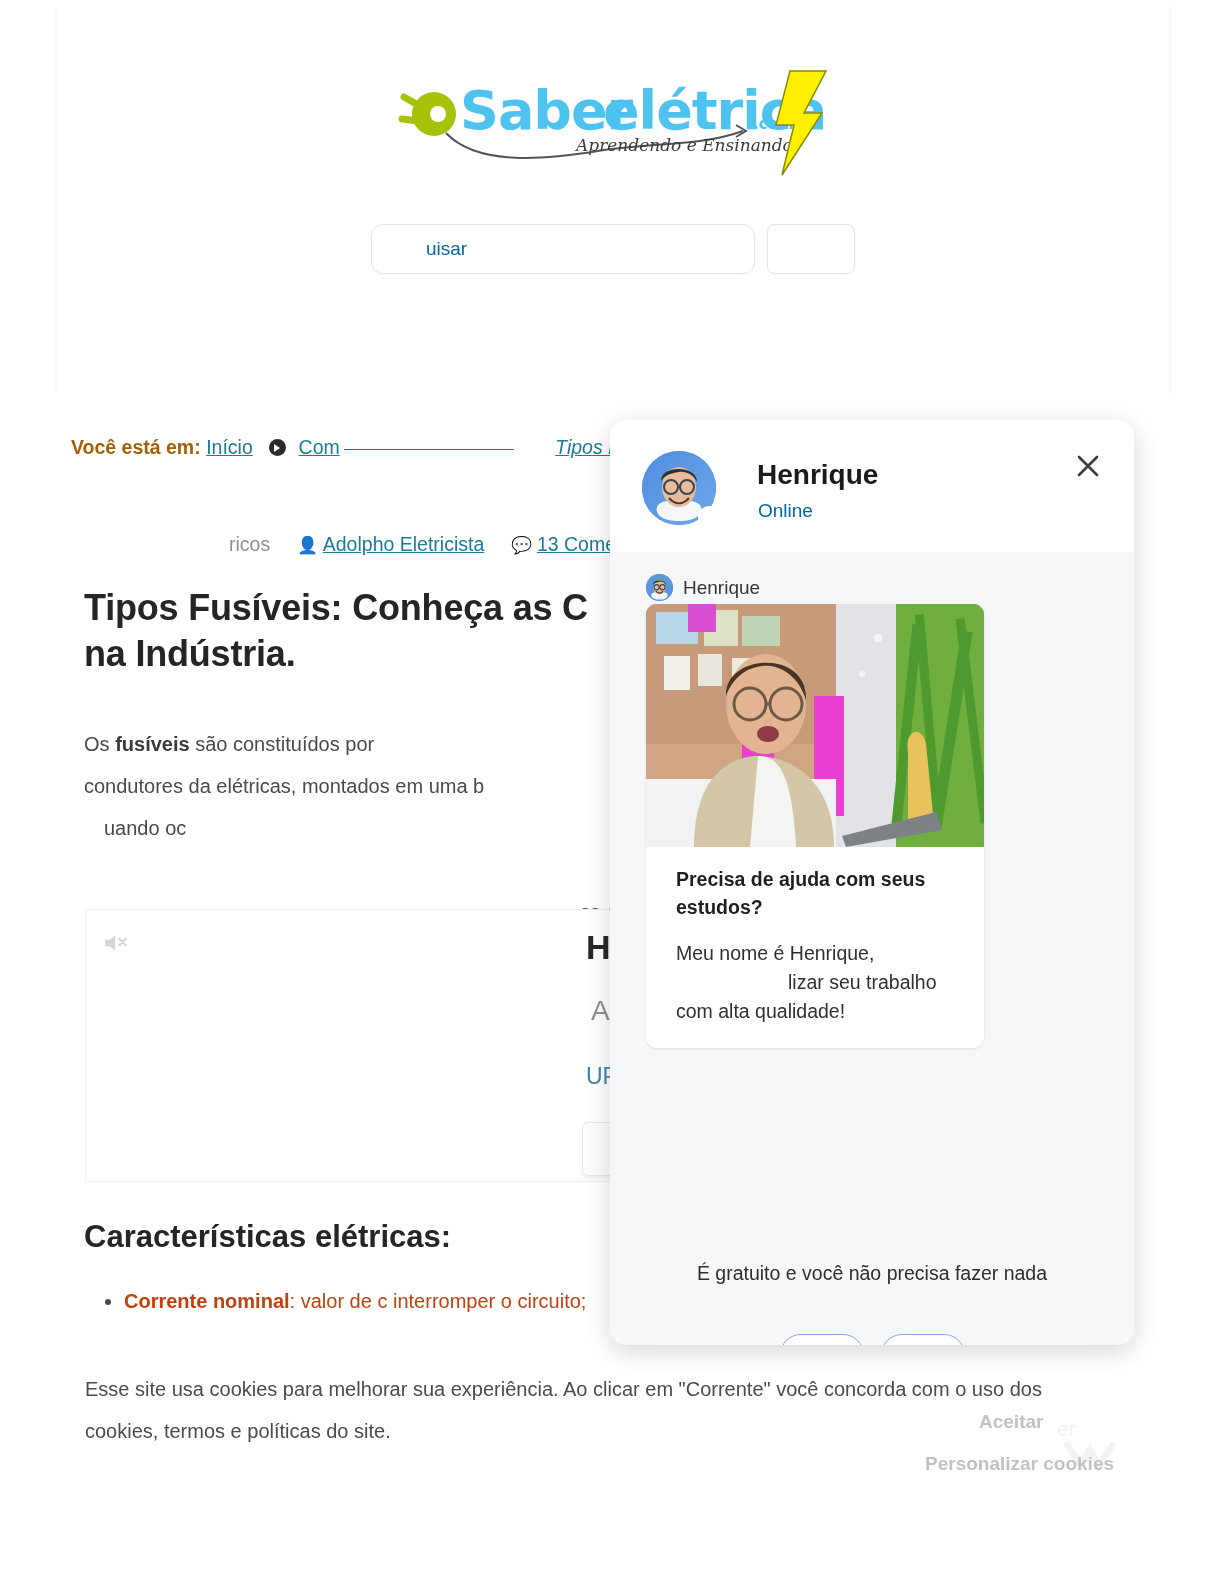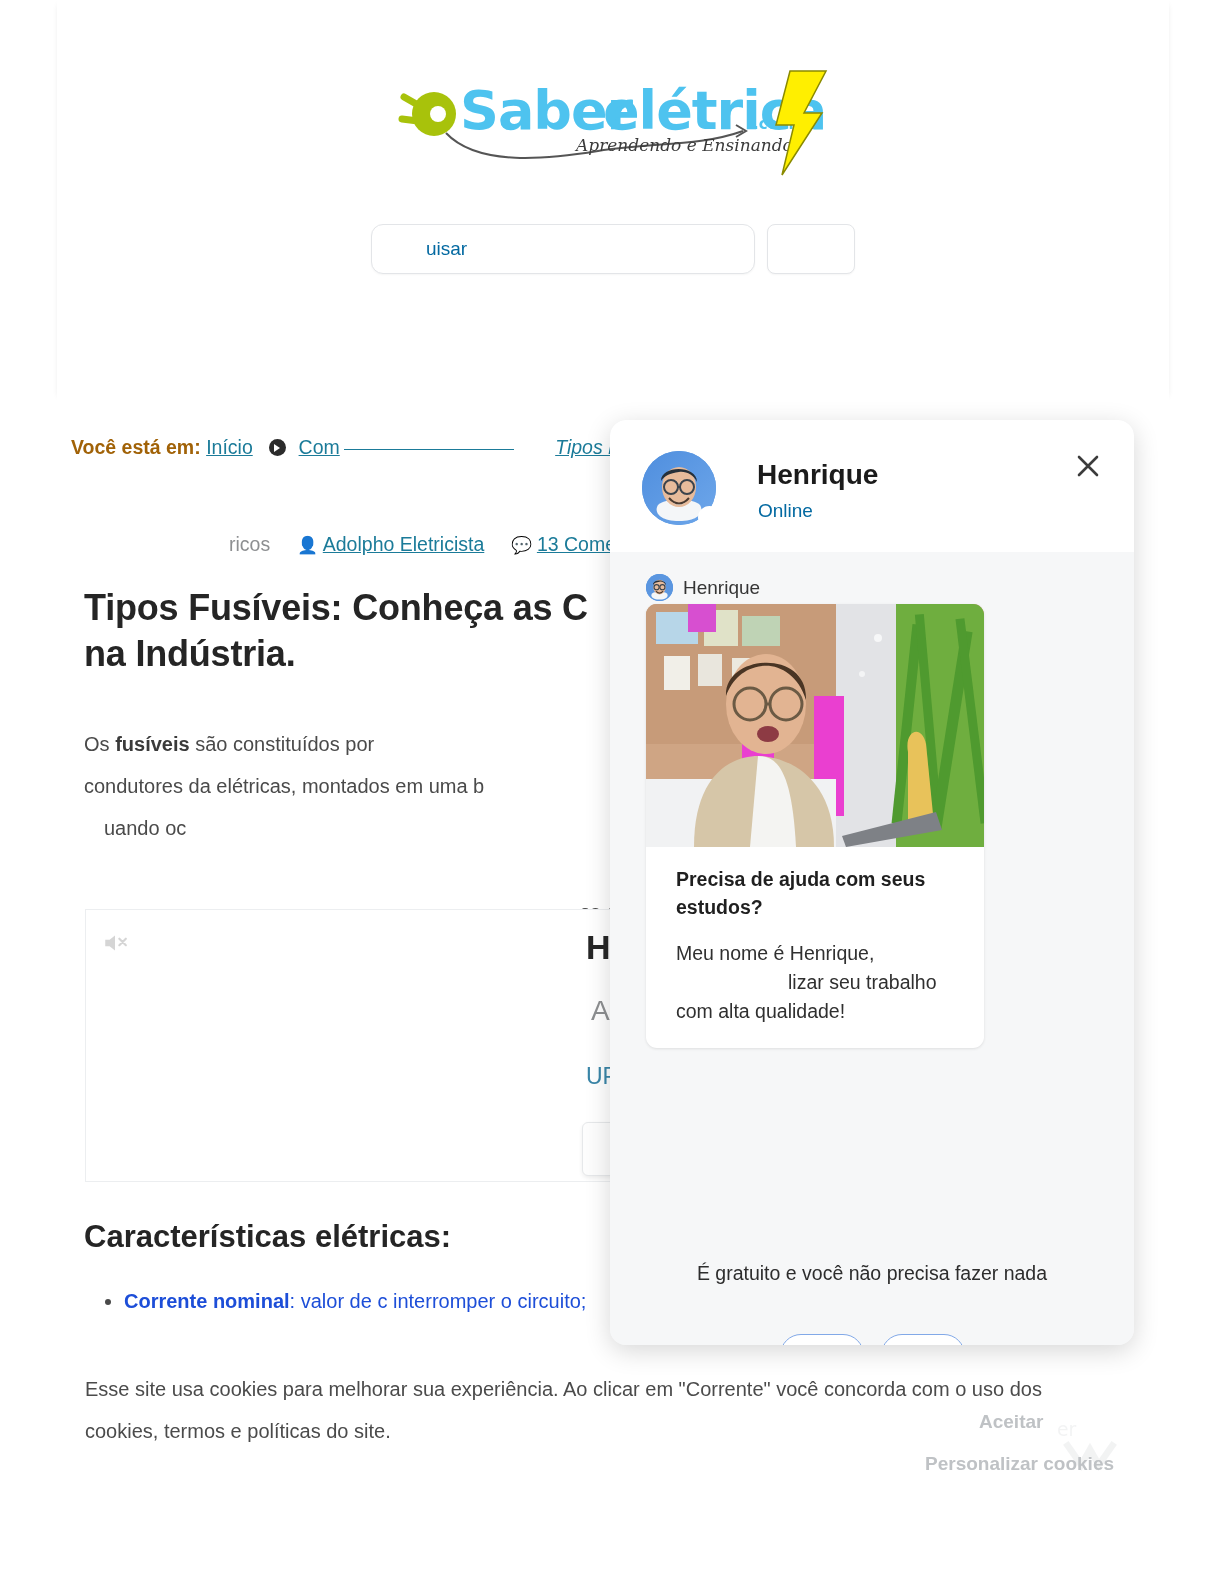--- a/index.html
+++ b/index.html
@@ -258,21 +258,21 @@
   }
   .bullet-list {
     position: absolute;
     left: 27px;
     top: 885px;
     width: 800px;
     margin: 0;
     padding-left: 40px;
     font-size: 20px;
     line-height: 42px;
-    color: #1d4ed8;
+    color: #c2410c;
   }
   .bullet-list li::marker { color: #4a4a4a; }
   .bl-line { white-space: nowrap; }
 
   
   .cookie-bar {
     position: absolute;
     left: 0;
     top: 1360px;
     width: 1224px;

